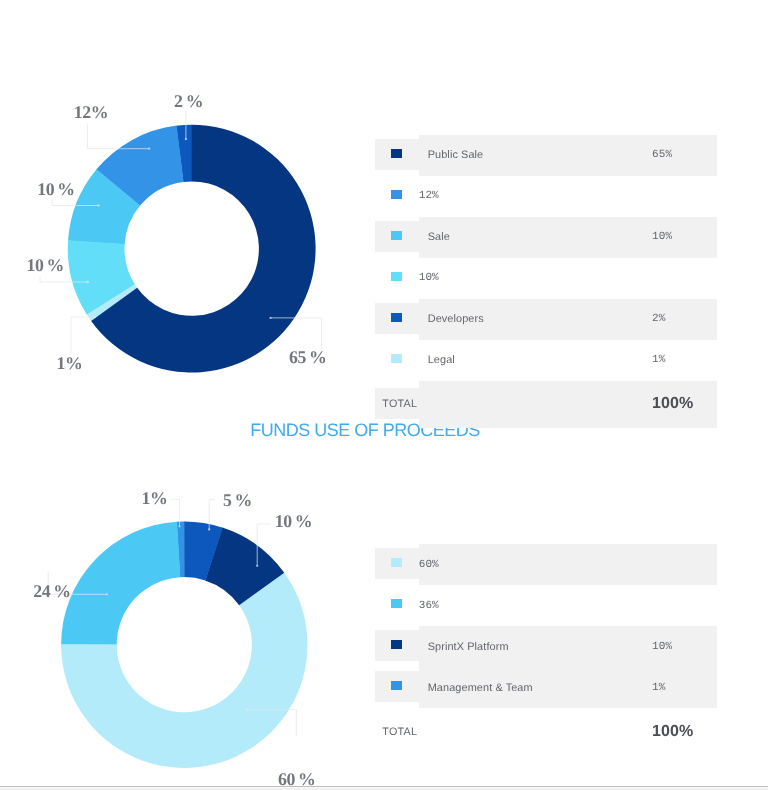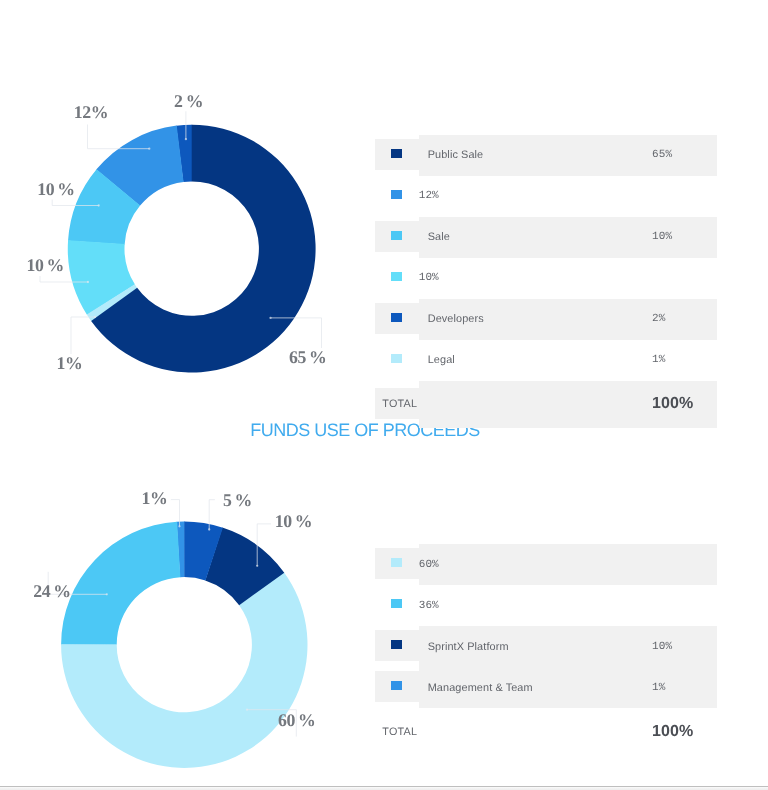--- a/index.html
+++ b/index.html
@@ -181,18 +181,18 @@
       <div class="pct-label" style="left: 174.1px; top: 92.5px;">2 %</div>
       <div class="pct-label" style="left: 73.7px; top: 104.3px;">12%</div>
       <div class="pct-label" style="left: 37.3px; top: 180.6px;">10 %</div>
       <div class="pct-label" style="left: 26.5px; top: 257.1px;">10 %</div>
       <div class="pct-label" style="left: 56.6px; top: 355px;">1%</div>
       <div class="pct-label" style="left: 289px; top: 349.4px;">65 %</div>
       <div class="pct-label" style="left: 141.6px; top: 489.7px;">1%</div>
       <div class="pct-label" style="left: 223px; top: 492.3px;">5 %</div>
       <div class="pct-label" style="left: 274.8px; top: 512.6px;">10 %</div>
       <div class="pct-label" style="left: 33.3px; top: 551.1px; margin-top: 32px;">24 %</div>
-      <div class="pct-label" style="left: 278.1px; top: 712px;">60 %</div>
+      <div class="pct-label" style="left: 278.1px; top: 771px;">60 %</div>
     </div>
 
   <div class="hr" style="top:785.5px"></div>
   <div class="footband" style="top:786.5px;height:3.5px"></div>
 </div>
 
 </body></html>

